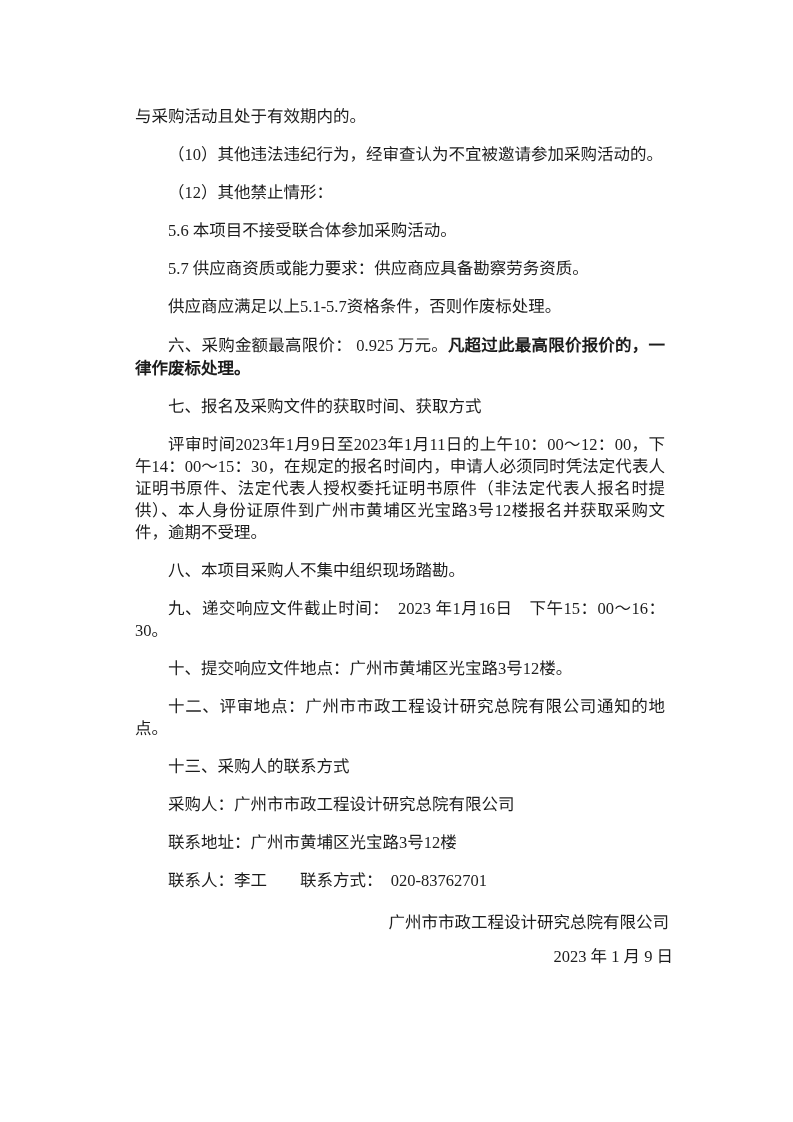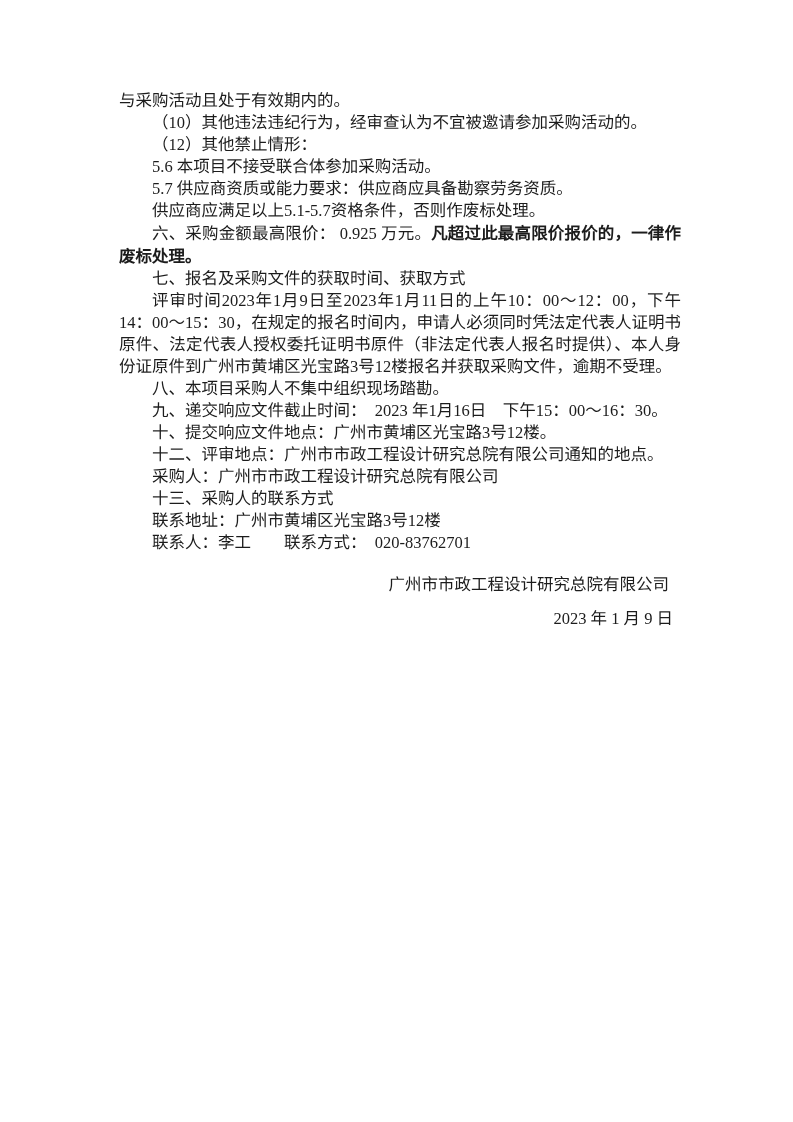--- a/index.html
+++ b/index.html
@@ -22,21 +22,21 @@
   .doc {
     position: absolute;
     left: 119px;
     top: 90px;
     width: 562px;
     font-size: 16.5px;
     line-height: 22px;
     color: #1c1c1c;
   }
   .para {
-    margin: 0;
+    margin: 16px;
     text-align: justify;
   }
   .para.indent { text-indent: 2em; }
   .para.flush  { text-indent: 0; }
   .u {
     text-underline-offset: 3px;
   }
   .b {
     font-weight: 700;
     font-family: "Liberation Sans", "DejaVu Sans", sans-serif;
@@ -64,22 +64,22 @@
         <p class="para indent"><span>5.6 本项目不接受联合体参加采购活动。</span></p>
         <p class="para indent"><span>5.7 供应商资质或能力要求：供应商应具备勘察劳务资质。</span></p>
         <p class="para indent"><span>供应商应满足以上5.1-5.7资格条件，否则作废标处理。</span></p>
         <p class="para indent"><span>六、采购金额最高限价：</span><span class="u"> 0.925 </span><span>万元。</span><span class="b">凡超过此最高限价报价的，一律作废标处理。</span></p>
         <p class="para indent"><span>七、报名及采购文件的获取时间、获取方式</span></p>
         <p class="para indent"><span>评审时间</span><span class="u">2023年1月9日至2023年1月11日的上午10：00～12：00，下午14：00～15：30</span><span>，在规定的报名时间内，申请人必须同时凭法定代表人证明书原件、法定代表人授权委托证明书原件（非法定代表人报名时提供）、本人身份证原件到广州市黄埔区光宝路3号12楼报名并获取采购文件，逾期不受理。</span></p>
         <p class="para indent"><span>八、本项目采购人不集中组织现场踏勘。</span></p>
         <p class="para indent"><span>九、递交响应文件截止时间：　2023 年1月</span><span class="u">16</span><span>日　</span><span class="u">下午15：00～16：30</span><span>。</span></p>
         <p class="para indent"><span>十、提交响应文件地点：广州市黄埔区光宝路3号12楼。</span></p>
         <p class="para indent"><span>十二、评审地点：</span><span class="u">广州市市政工程设计研究总院有限公司通知的地点。</span></p>
+        <p class="para indent"><span>十三、采购人的联系方式</span></p>
         <p class="para indent"><span>采购人：广州市市政工程设计研究总院有限公司</span></p>
-        <p class="para indent"><span>十三、采购人的联系方式</span></p>
         <p class="para indent"><span>联系地址：广州市黄埔区光宝路3号12楼</span></p>
         <p class="para indent"><span>联系人：李工　　联系方式：　020-83762701</span></p>
       </div>
     <div class="signature">
       <p class="company-line">广州市市政工程设计研究总院有限公司</p>
       <p class="date-line"><span class="u">　2023 </span><span>年 1 月 </span><span class="u">9 </span><span>日</span></p>
     </div>
   </div>
 </div>
 

